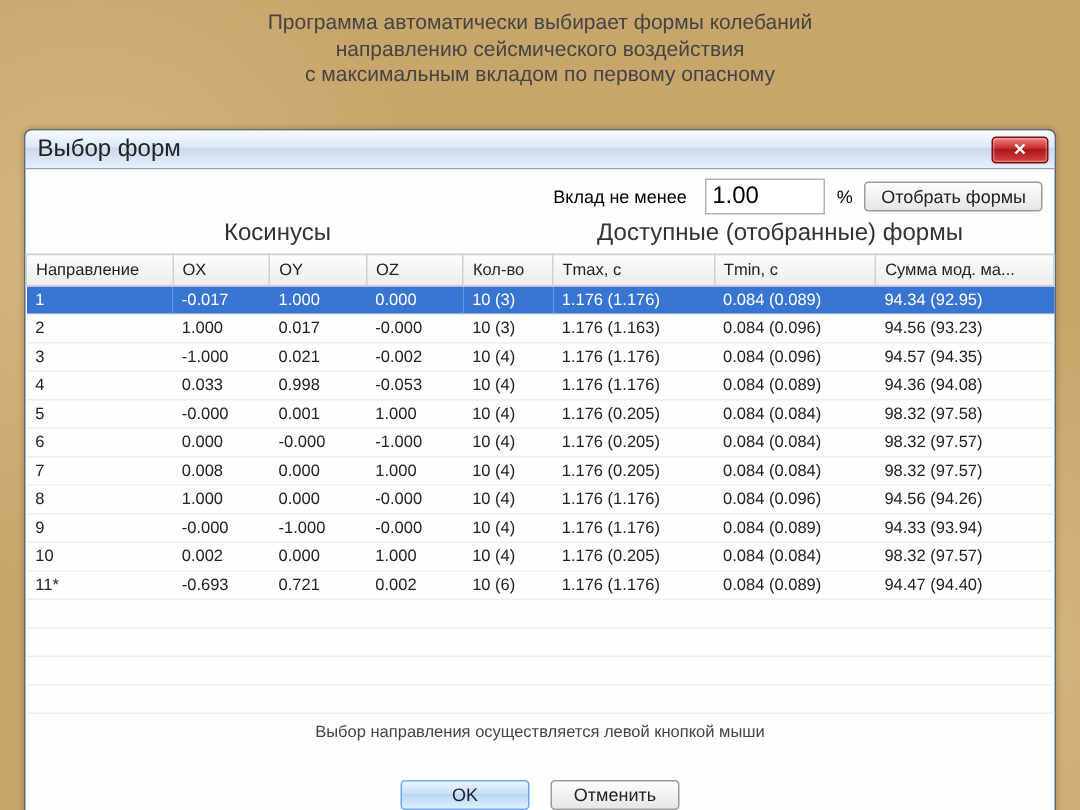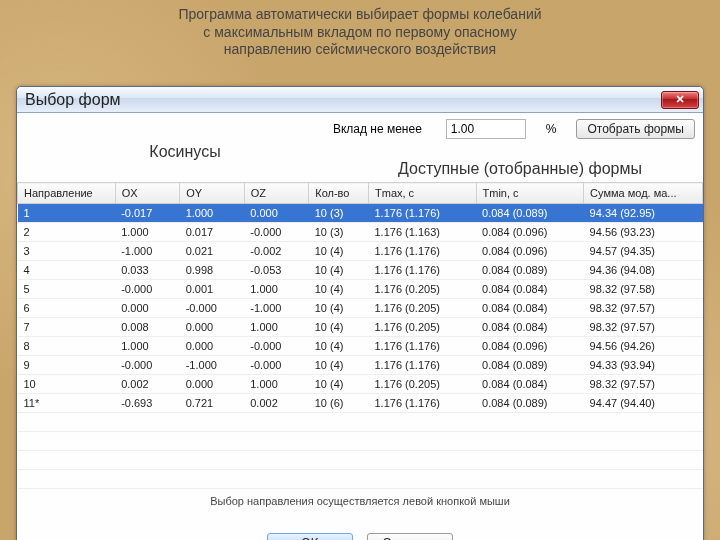--- a/index.html
+++ b/index.html
@@ -49,51 +49,51 @@
       background: linear-gradient(#f08080,#c62828 45%,#a31818 46%,#d94040);
       border: 1px solid #7a1010;
       display: flex; align-items: center; justify-content: center;
       color: #fff; font-weight: bold; font-size: 11px;
       box-shadow: inset 0 0 0 1px rgba(255,255,255,.3);
     }
     .toolbar-row {
       display: flex;
       align-items: center;
       justify-content: flex-end;
-      gap: 20px;
+      gap: 8px;
       padding: 6px 8px 2px;
     }
     .toolbar-row .lbl { margin-right: 4px; }
     .input-box {
       width: 80px;
       border: 1px solid #b5b5b5;
       padding: 2px 4px;
       background: #fff;
-      font-size: 12px;
+      font-size: 16px;
     }
     .btn {
       border: 1px solid #9a9a9a;
       border-radius: 3px;
       background: linear-gradient(#fdfdfd,#e6e6e6);
       padding: 2px 10px;
       font-size: 12px;
       color: #222;
     }
     .btn.primary {
       background: linear-gradient(#e9f3ff,#c9e0fb 45%,#b6d5fa 46%,#def0ff);
       border-color: #6fa8e8;
     }
     .group-headers {
       display: flex;
       padding: 2px 8px 4px;
       font-size: 16px;
       color: #333;
     }
     .group-headers .ghl { flex: 0 0 320px; text-align: center; }
-    .group-headers .ghr { flex: 1; text-align: center; margin-top: 17px; }
+    .group-headers .ghr { flex: 1; text-align: center; }
     table {
       width: 100%;
       border-collapse: collapse;
       font-size: 11px;
       color: #222;
     }
     thead th {
       background: linear-gradient(#fcfcfc,#ececec);
       border: 1px solid #d0d0d0;
       font-weight: normal;
@@ -128,22 +128,22 @@
       padding: 4px 0 10px;
       margin-top: 20px;
     }
     .bottom-btns .btn { min-width: 86px; text-align: center; }
   </style>
 </head>
 <body>
 
 <div class="caption">
   <div>Программа автоматически выбирает формы колебаний</div>
+  <div>направлению сейсмического воздействия</div>
   <div>с максимальным вкладом по первому опасному</div>
-  <div>направлению сейсмического воздействия</div>
 </div>
 
 <div class="window">
   <div class="titlebar">
     <span class="title">Выбор форм</span>
     <div class="close-btn">
       <span>✕</span>
     </div>
   </div>
 

